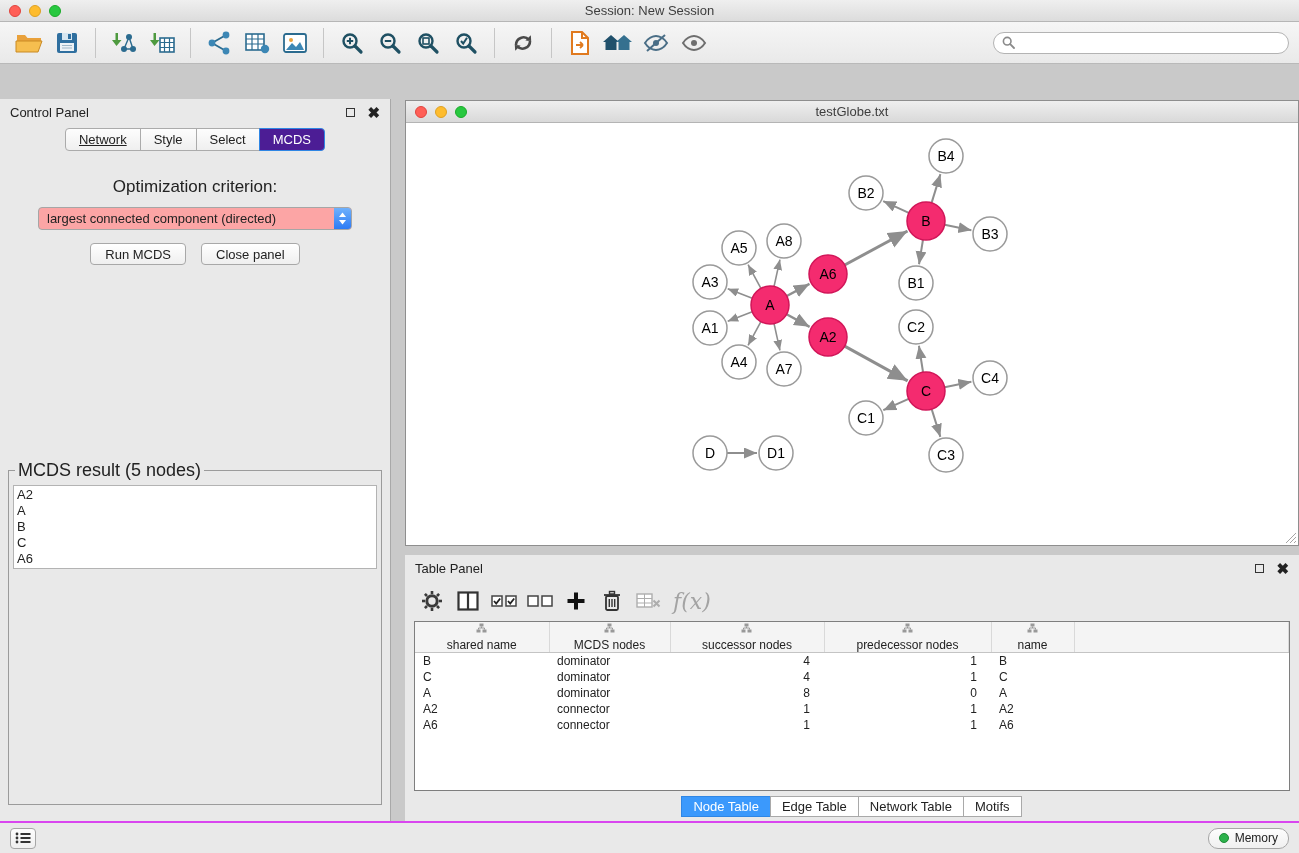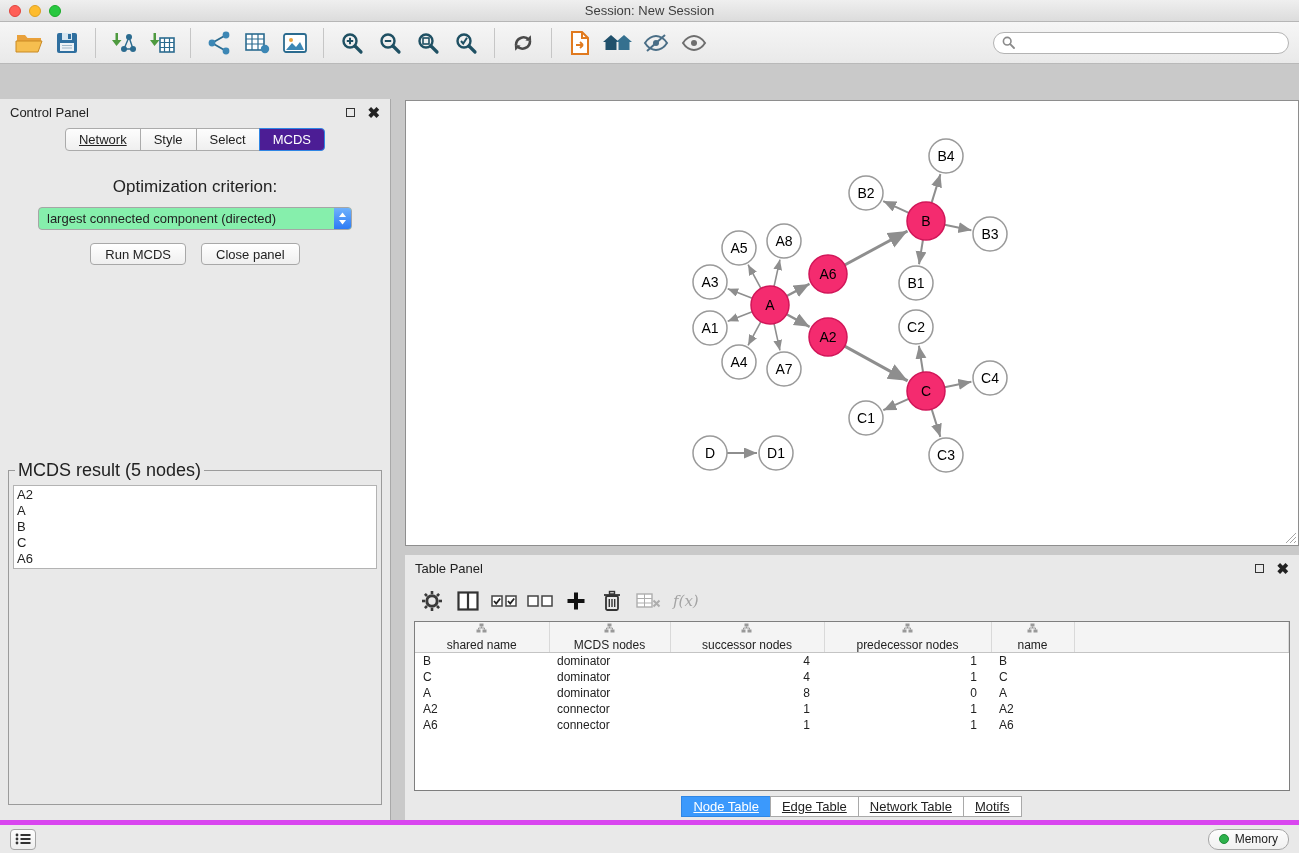--- a/index.html
+++ b/index.html
@@ -37,21 +37,21 @@
   .panel-header .ptitle { font-size:13px; color:#222; }
   .panel-header .spacer { flex:1; }
   .float-btn { width:9px; height:9px; border:1.5px solid #333; margin-right:12px; cursor:default; }
   .close-btn { font-size:15px; font-weight:bold; color:#222; line-height:1; cursor:default; }
   .cp-tabs { display:flex; justify-content:center; margin-top:3px; flex:none; }
   .cp-tab { border:1px solid #ABABAB; background:linear-gradient(#FDFDFD,#EFEFEF); padding:3px 13px; font-size:13px; margin-left:-1px; color:#222; cursor:default; }
   .cp-tab:first-child { border-radius:4px 0 0 4px; margin-left:0;text-decoration:underline; }
   .cp-tab:last-child { border-radius:0 4px 4px 0; }
   .cp-tab.active { background:#4c1d95; border-color:#2F86E4; color:#fff; }
   .opt-label { text-align:center; margin-top:26px; font-size:17px; flex:none; }
-  .dropdown { margin:10px auto 0; width:314px; height:23px; background:#86efac; border:1px solid #A6A6A6; border-radius:4px;
+  .dropdown { margin:10px auto 0; width:314px; height:23px; background:#fca5a5; border:1px solid #A6A6A6; border-radius:4px;
     display:flex; align-items:center; position:relative; flex:none; cursor:default; }
   .dropdown .dval { flex:1; padding:0 8px; font-size:13px; white-space:nowrap; overflow:hidden; }
   .dropdown .stepper { width:17px; height:21px; border-radius:0 3px 3px 0; background:linear-gradient(#6FB1FC,#2D7BF5);
     display:flex; align-items:center; justify-content:center; }
   .btn-row { display:flex; justify-content:center; gap:15px; margin-top:13px; flex:none; }
   .aqua-btn { height:22px; padding:0 14px; background:linear-gradient(#FFFFFF,#EFEFEF); border:1px solid #A8A8A8; border-radius:4px;
     font-size:13px; font-family:"Liberation Sans",sans-serif; color:#222; cursor:default; }
   .result-fieldset { margin:auto 8px 16px; height:345px; border:1px solid #9B9B9B; padding:4px; display:flex; flex-direction:column; }
   .result-fieldset legend { font-size:18px; padding:0 3px; margin-left:2px; }
   .result-list { flex:1; background:#fff; border:1px solid #B3B3B3; overflow:auto; padding:1px 3px; }
@@ -65,33 +65,33 @@
   .inner-titlebar { height:22px; background:linear-gradient(#EFEFEF,#D9D9D9); border-bottom:1px solid #B4B4B4; position:relative;
     display:flex; align-items:center; }
   .inner-titlebar .wtitle { position:absolute; left:0; right:0; text-align:center; font-size:13px; color:#3E3E3E; }
   .canvas-wrap { position:absolute; left:0; top:22px; right:0; bottom:0; background:#fff; overflow:hidden; }
   .resize-grip { position:absolute; right:1px; bottom:1px; }
 
   
   .table-panel { position:absolute; left:13px; top:456px; right:0; bottom:0; background:#E9E9E9; display:flex; flex-direction:column; }
   .table-toolbar { height:40px; display:flex; align-items:center; padding:0 12px; gap:6px; flex:none; }
   .ttbtn { display:flex; align-items:center; justify-content:center; min-width:30px; height:30px; cursor:default; }
-  .fx-label { font-family:"DejaVu Serif", serif; font-style:italic; font-size:15px; color:#A3A3A3; padding:0 4px; }
+  .fx-label { font-family:"DejaVu Serif", serif; font-style:italic; font-size:22px; color:#A3A3A3; padding:0 4px; }
   .table-wrap { flex:1; margin:0 9px; background:#fff; border:1px solid #7E7E7E; overflow:hidden; }
   table.data { border-collapse:collapse; table-layout:fixed; width:100%; }
   table.data th { background:#F4F4F4; border-right:1px solid #D9D9D9; border-bottom:1px solid #C4C4C4; font-weight:normal;
     font-size:12px; height:19px; padding:0 4px; text-align:center; white-space:nowrap; }
   table.data th .hwrap { display:inline-flex; align-items:center; gap:5px;flex-direction:column; }
   table.data td { font-size:12px; height:16px; padding:0 8px; white-space:nowrap; overflow:hidden; }
   .table-tabs { height:30px; display:flex; align-items:center; justify-content:center; flex:none; }
-  .ttab { border:1px solid #A9A9A9; background:#fff; padding:2px 11px; font-size:13px; margin-left:-1px; color:#222; cursor:default;text-decoration:underline; }
+  .ttab { border:1px solid #A9A9A9; background:#fff; padding:2px 11px; font-size:13px; margin-left:-1px; color:#222; cursor:default; }
   .ttab.active { background:#3B99FC; border-color:#2F86E4; color:#fff; }
 
   
-  .statusbar { position:absolute; left:0; bottom:0; right:0; height:32px; background:#E9E9E9; border-top:5px solid #d946ef;
+  .statusbar { position:absolute; left:0; bottom:0; right:0; height:32px; background:#E9E9E9; border-top:2px solid #d946ef;
     display:flex; align-items:center; padding:14px 10px; }
   .list-btn { width:26px; height:21px; border:1px solid #A6A6A6; border-radius:4px; background:linear-gradient(#FDFDFD,#EFEFEF);
     display:flex; align-items:center; justify-content:center; cursor:default; }
   .memory-btn { margin-left:auto; height:21px; border:1px solid #A6A6A6; border-radius:10px; background:linear-gradient(#FDFDFD,#F0F0F0);
     display:flex; align-items:center; gap:6px; padding:0 10px; font-size:12px; cursor:default; }
   .mem-dot { width:10px; height:10px; border-radius:50%; background:#2DB24C; border:1px solid #1F8C38; }
 </style>
 </head>
 <body>
 
@@ -274,20 +274,28 @@
             <div class="result-item">B</div>
             <div class="result-item">C</div>
             <div class="result-item">A6</div>
           </div>
       </fieldset>
     </div>
 
     <div class="main-area">
 
       <div class="network-window">
+        <div class="inner-titlebar">
+          <div class="wtitle">testGlobe.txt</div>
+          <div class="traffic">
+            <span class="light red"></span>
+            <span class="light yellow"></span>
+            <span class="light green"></span>
+          </div>
+        </div>
         <div class="canvas-wrap">
           <svg id="graph-svg" width="890" height="421" viewBox="0 0 890 421">
             <defs>
               <marker id="arrow" markerWidth="7" markerHeight="6" refX="6.5" refY="2.75" orient="auto" markerUnits="strokeWidth">
                 <path d="M0,0 L6.5,2.75 L0,5.5 z" fill="#8E8E8E"></path>
               </marker>
             </defs>
             <g id="edge-layer">
                 <line x1="354.9223330087103" y1="165.3088058547254" x2="342.0776669912897" y2="141.6911941452746" stroke="#8E8E8E" stroke-width="1.6" marker-end="url(#arrow)"></line>
                 <line x1="368.0602406973032" y1="163.43889966947103" x2="373.9397593026968" y2="136.56110033052897" stroke="#8E8E8E" stroke-width="1.6" marker-end="url(#arrow)"></line>

